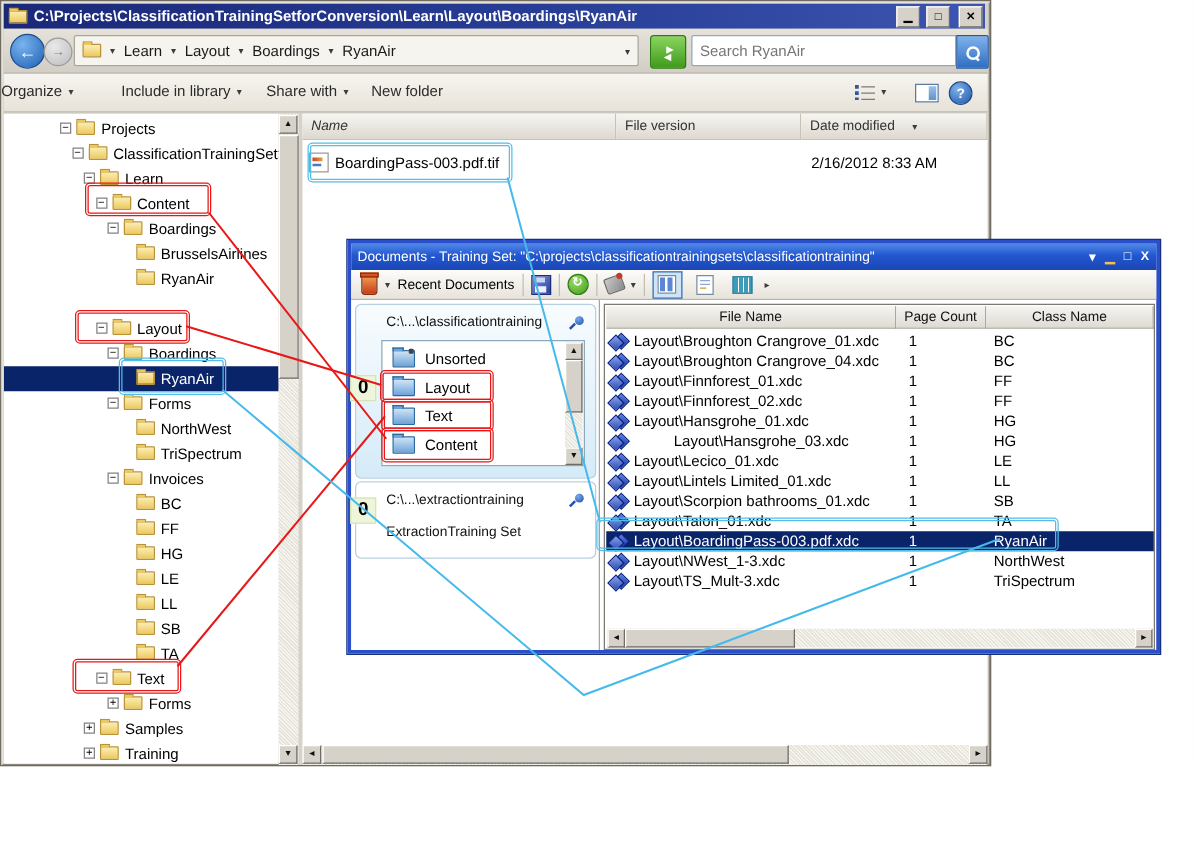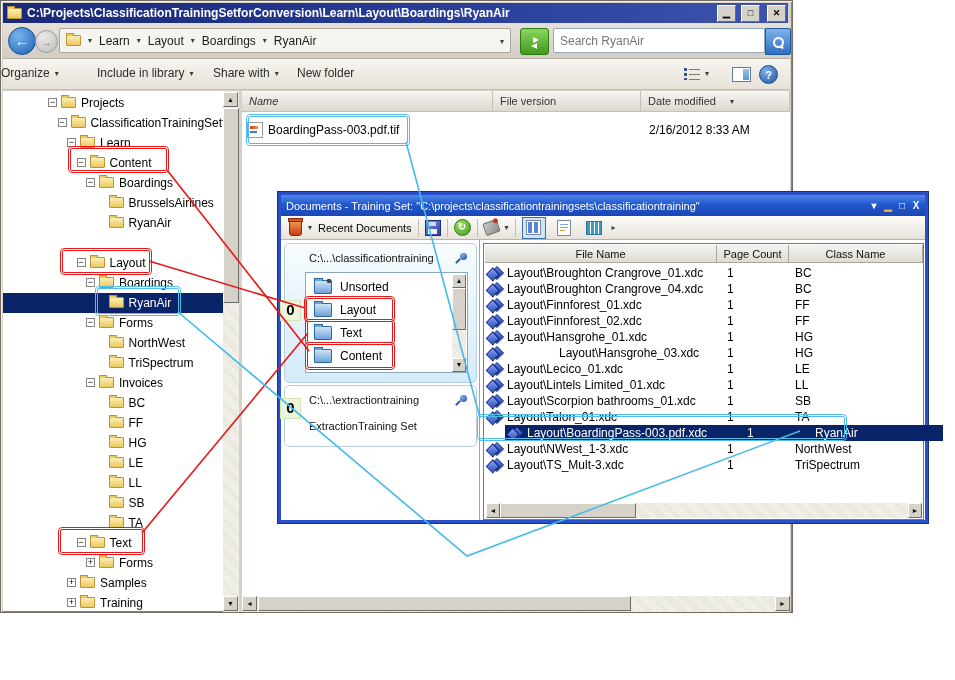--- a/index.html
+++ b/index.html
@@ -465,21 +465,21 @@
             <span class="cell" style="left: 310px;">FF</span>
           </div>
           <div class="drow" style="top: 85px;">
             <span class="icon-doc"></span>
             <span class="cell" style="left: 22px;">Layout\Hansgrohe_01.xdc</span>
             <span class="cell" style="left: 242px;">1</span>
             <span class="cell" style="left: 310px;">HG</span>
           </div>
           <div class="drow" style="top: 101px;">
             <span class="icon-doc"></span>
-            <span class="cell" style="left: 36px; padding-left: 38px;">Layout\Hansgrohe_03.xdc</span>
+            <span class="cell" style="left: 16px; padding-left: 38px;">Layout\Hansgrohe_03.xdc</span>
             <span class="cell" style="left: 242px;">1</span>
             <span class="cell" style="left: 310px;">HG</span>
           </div>
           <div class="drow" style="top: 117px;">
             <span class="icon-doc"></span>
             <span class="cell" style="left: 22px;">Layout\Lecico_01.xdc</span>
             <span class="cell" style="left: 242px;">1</span>
             <span class="cell" style="left: 310px;">LE</span>
           </div>
           <div class="drow" style="top: 133px;">
@@ -493,21 +493,21 @@
             <span class="cell" style="left: 22px;">Layout\Scorpion bathrooms_01.xdc</span>
             <span class="cell" style="left: 242px;">1</span>
             <span class="cell" style="left: 310px;">SB</span>
           </div>
           <div class="drow" style="top: 165px;">
             <span class="icon-doc"></span>
             <span class="cell" style="left: 22px;">Layout\Talon_01.xdc</span>
             <span class="cell" style="left: 242px;">1</span>
             <span class="cell" style="left: 310px;">TA</span>
           </div>
-          <div class="drow sel" style="top: 181px; margin-left: 20px;">
+          <div class="drow sel" style="top: 181px;">
             <span class="icon-doc"></span>
             <span class="cell" style="left: 22px;">Layout\BoardingPass-003.pdf.xdc</span>
             <span class="cell" style="left: 242px;">1</span>
             <span class="cell" style="left: 310px;">RyanAir</span>
           </div>
           <div class="drow" style="top: 197px;">
             <span class="icon-doc"></span>
             <span class="cell" style="left: 22px;">Layout\NWest_1-3.xdc</span>
             <span class="cell" style="left: 242px;">1</span>
             <span class="cell" style="left: 310px;">NorthWest</span>

